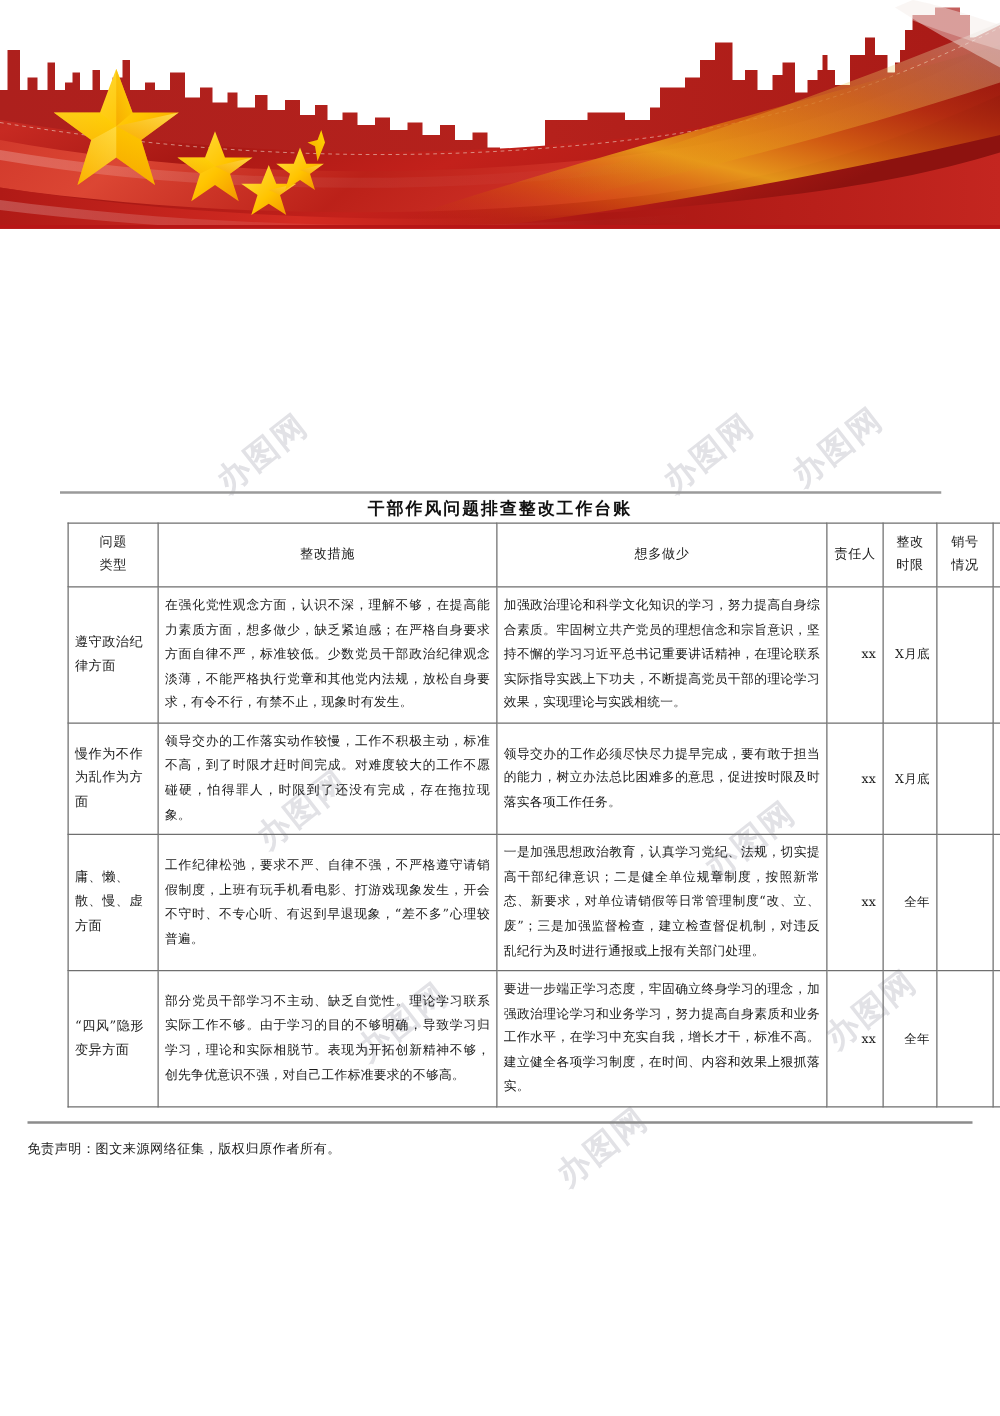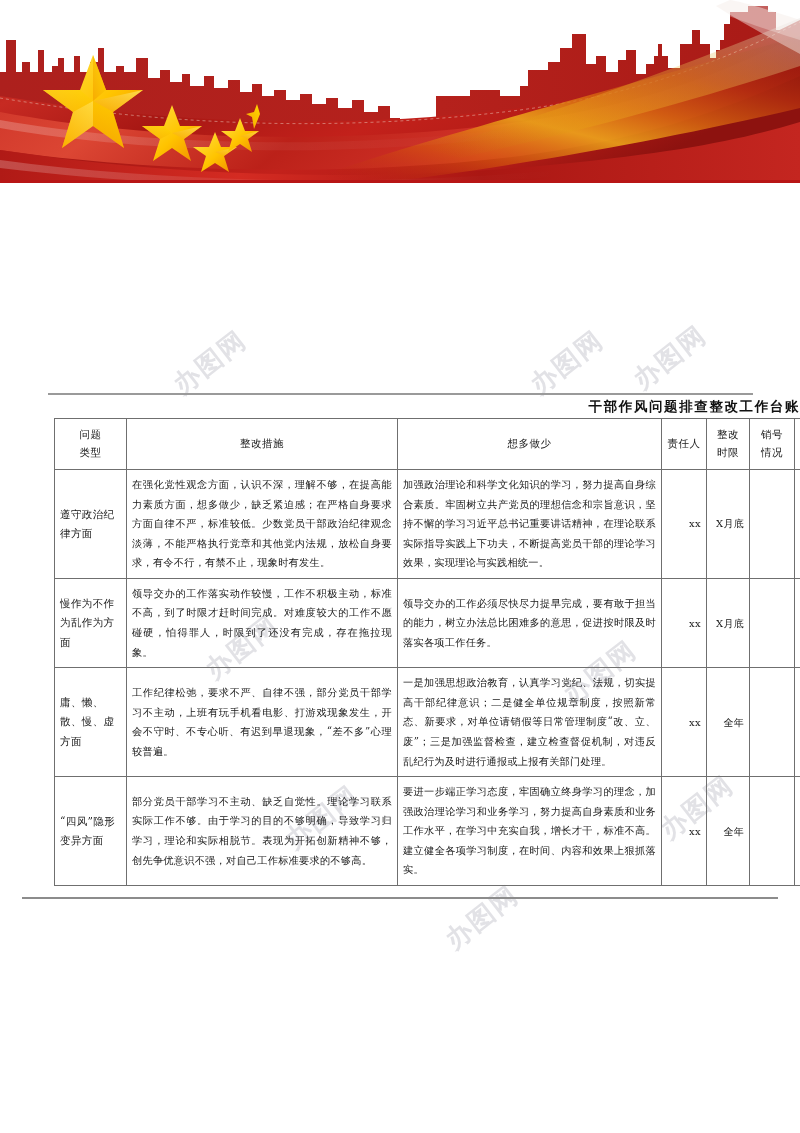--- a/index.html
+++ b/index.html
@@ -84,21 +84,21 @@
     width: 705px;
     height: 0;
     border-top: 2px solid #9a9a9a;
   }
 
   .doc-title {
     position: absolute;
     left: 0;
     top: 215px;
     width: 800px;
-    text-align: right;
+    text-align: center;
     font-size: 13.5px;
     letter-spacing: 1.6px;
     font-weight: 600;
     color: #111;
   }
 
   
   table.ledger {
     position: absolute;
     left: 21px;
@@ -376,35 +376,36 @@
           <td class="c-type">慢作为不作为乱作为方面</td>
           <td class="c-text">领导交办的工作落实动作较慢，工作不积极主动，标准不高，到了时限才赶时间完成。对难度较大的工作不愿碰硬，怕得罪人，时限到了还没有完成，存在拖拉现象。</td>
           <td class="c-text">领导交办的工作必须尽快尽力提早完成，要有敢于担当的能力，树立办法总比困难多的意思，促进按时限及时落实各项工作任务。</td>
           <td class="c-small">xx</td>
           <td class="c-small">X月底</td>
           <td class="c-small c-empty"></td>
           <td class="c-small c-empty"></td>
         </tr>
         <tr>
           <td class="c-type">庸、懒、散、慢、虚方面</td>
-          <td class="c-text">工作纪律松弛，要求不严、自律不强，部分党员干部学习不主动，上班有玩手机看电影、打游戏现象发生，开会不守时、不专心听、有迟到早退现象，“差不多”心理较普遍。</td>
+          <td class="c-text">工作纪律松弛，要求不严、自律不强，不严格遵守请销假制度，上班有玩手机看电影、打游戏现象发生，开会不守时、不专心听、有迟到早退现象，“差不多”心理较普遍。</td>
           <td class="c-text">一是加强思想政治教育，认真学习党纪、法规，切实提高干部纪律意识；二是健全单位规章制度，按照新常态、新要求，对单位请销假等日常管理制度“改、立、废”；三是加强监督检查，建立检查督促机制，对违反乱纪行为及时进行通报或上报有关部门处理。</td>
           <td class="c-small">xx</td>
           <td class="c-small">全年</td>
           <td class="c-small c-empty"></td>
           <td class="c-small c-empty"></td>
         </tr>
         <tr>
           <td class="c-type">“四风”隐形变异方面</td>
           <td class="c-text">部分党员干部学习不主动、缺乏自觉性。理论学习联系实际工作不够。由于学习的目的不够明确，导致学习归学习，理论和实际相脱节。表现为开拓创新精神不够，创先争优意识不强，对自己工作标准要求的不够高。</td>
           <td class="c-text">要进一步端正学习态度，牢固确立终身学习的理念，加强政治理论学习和业务学习，努力提高自身素质和业务工作水平，在学习中充实自我，增长才干，标准不高。建立健全各项学习制度，在时间、内容和效果上狠抓落实。</td>
           <td class="c-small">xx</td>
           <td class="c-small">全年</td>
           <td class="c-small c-empty"></td>
           <td class="c-small c-empty"></td>
         </tr>
       </tbody>
   </table>
 
   <div class="footer-rule"></div>
   <div class="footer-text">
+    <div>免责声明：图文来源网络征集，版权归原作者所有。</div>
   </div>
 </div>
 
 </body></html>

